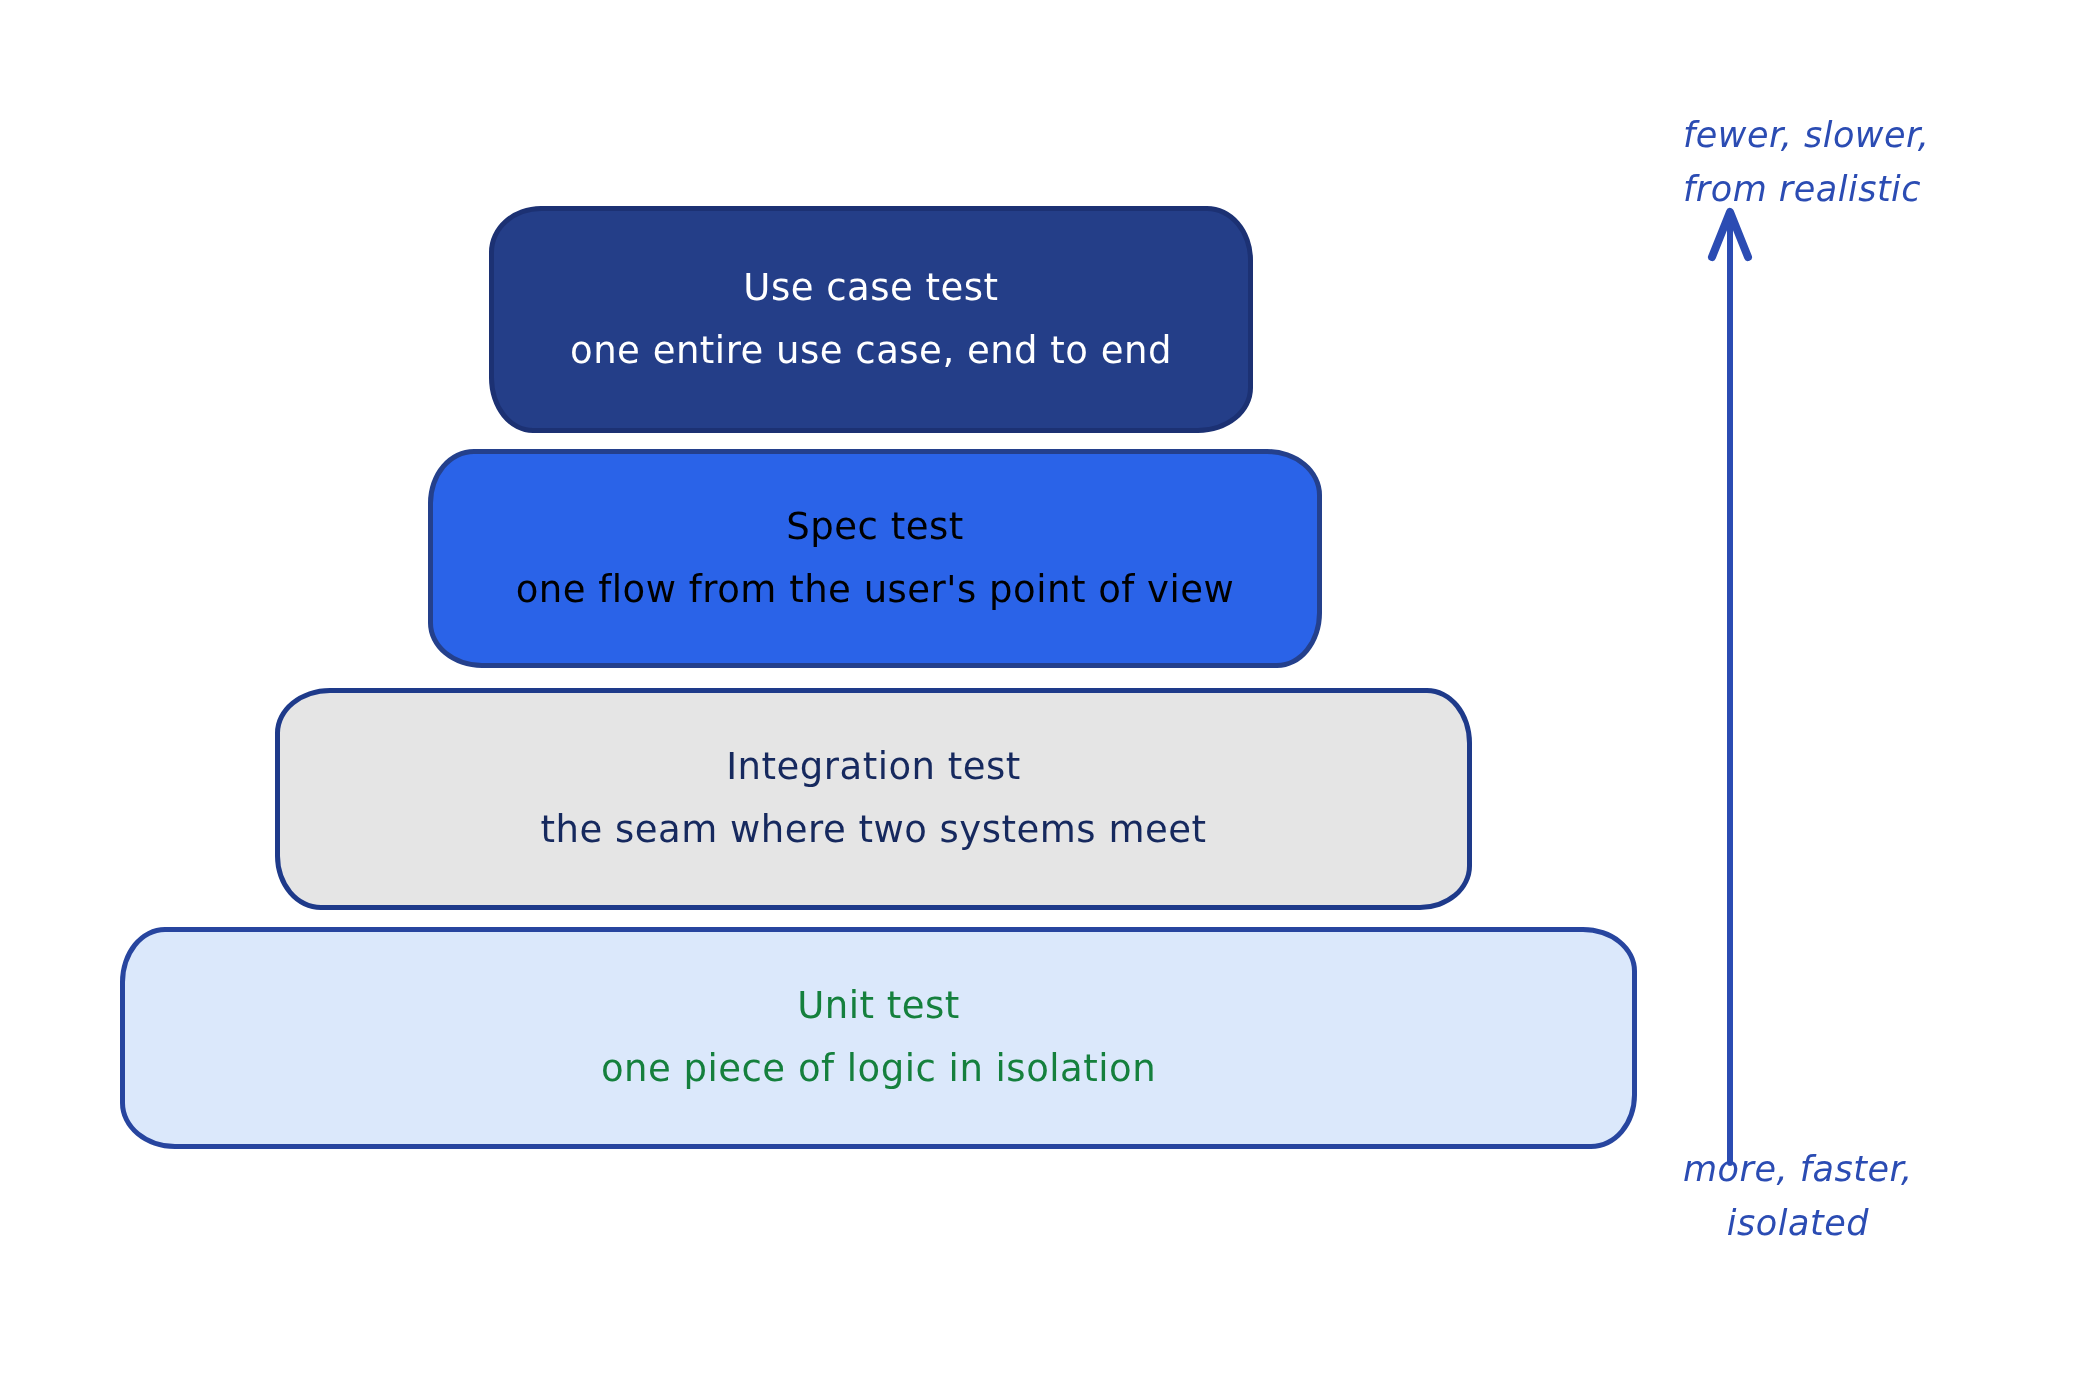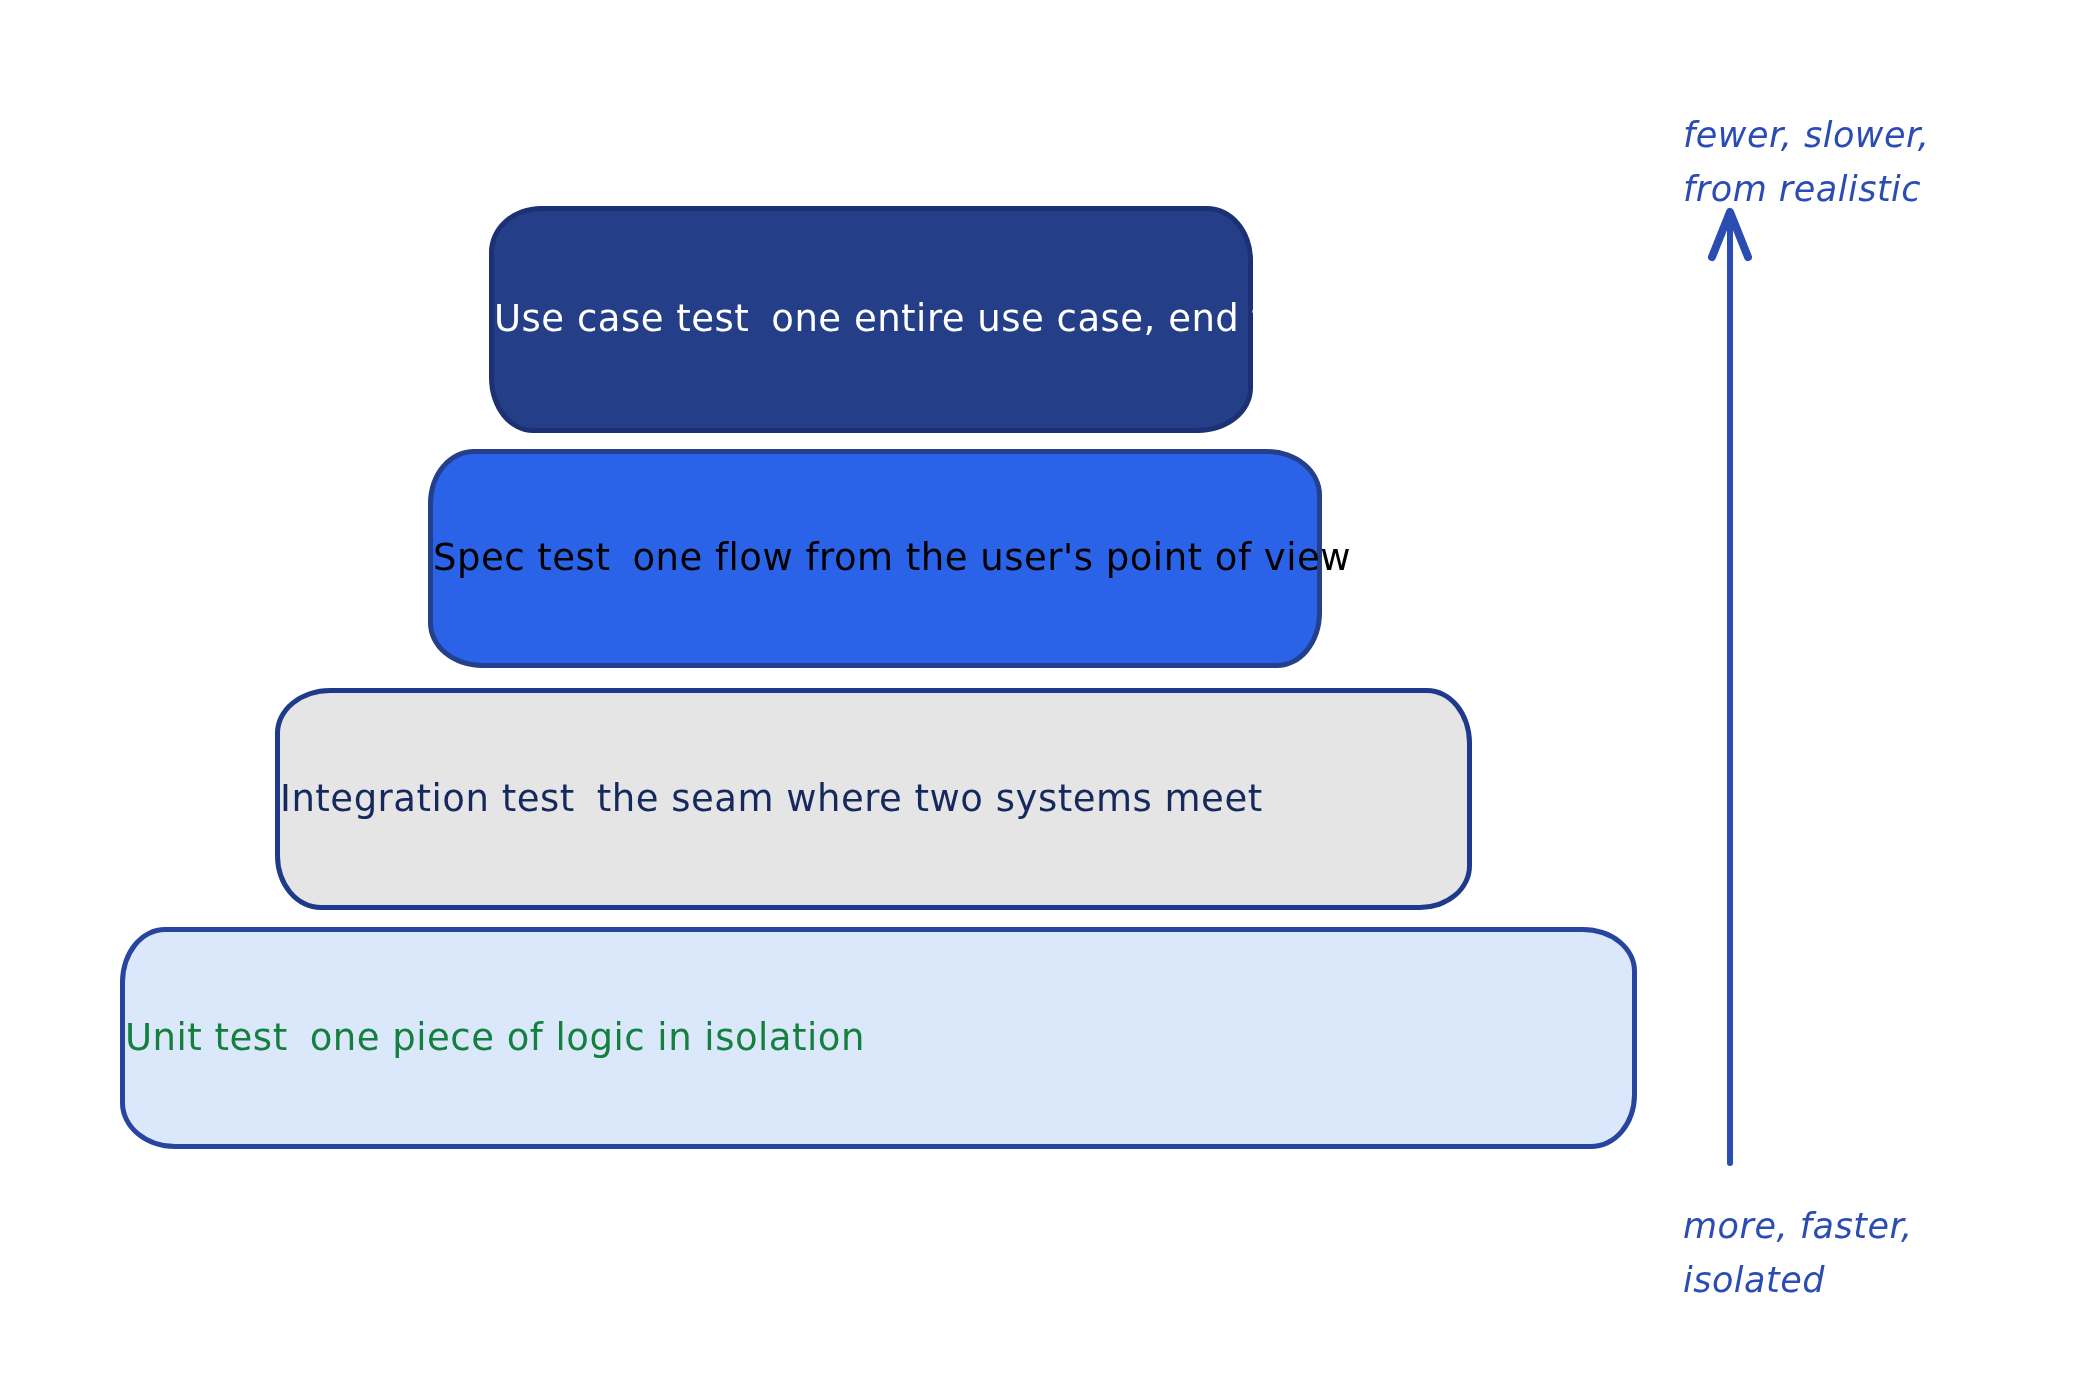--- a/index.html
+++ b/index.html
@@ -16,23 +16,23 @@
     font-family: "DejaVu Sans", sans-serif;
   }
 
   
   .layer {
     position: absolute;
     box-sizing: border-box;
     border-style: solid;
     border-width: 5px;
     display: flex;
-    flex-direction: row;
+    flex-direction: column;
     align-items: center;
-    justify-content: flex-start;
+    justify-content: center;
     text-align: center;
     gap: 22px;
   }
   .layer .line {
     font-size: 37px;
     line-height: 1.1;
     letter-spacing: 0.5px;
     white-space: nowrap;
   }
   
@@ -65,21 +65,21 @@
   
   .axis-label {
     position: absolute;
     font-size: 35px;
     line-height: 1.55;
     letter-spacing: 0.5px;
     white-space: nowrap;
     font-style: italic;
   }
   .axis-label-top    { left: 1683px; top: 108px; }
-  .axis-label-bottom { left: 1683px; top: 1199px; }
+  .axis-label-bottom { left: 1683px; top: 1142px; text-align: center; }
 </style>
 </head>
 <body>
 
 <div class="canvas">
 
   <div class="layer layer-0" style="background: rgb(36, 62, 136); border-color: rgb(28, 49, 115); color: rgb(255, 255, 255);">
     <div class="line">Use case test</div>
     <div class="line">one entire use case, end to end</div>
   </div>

